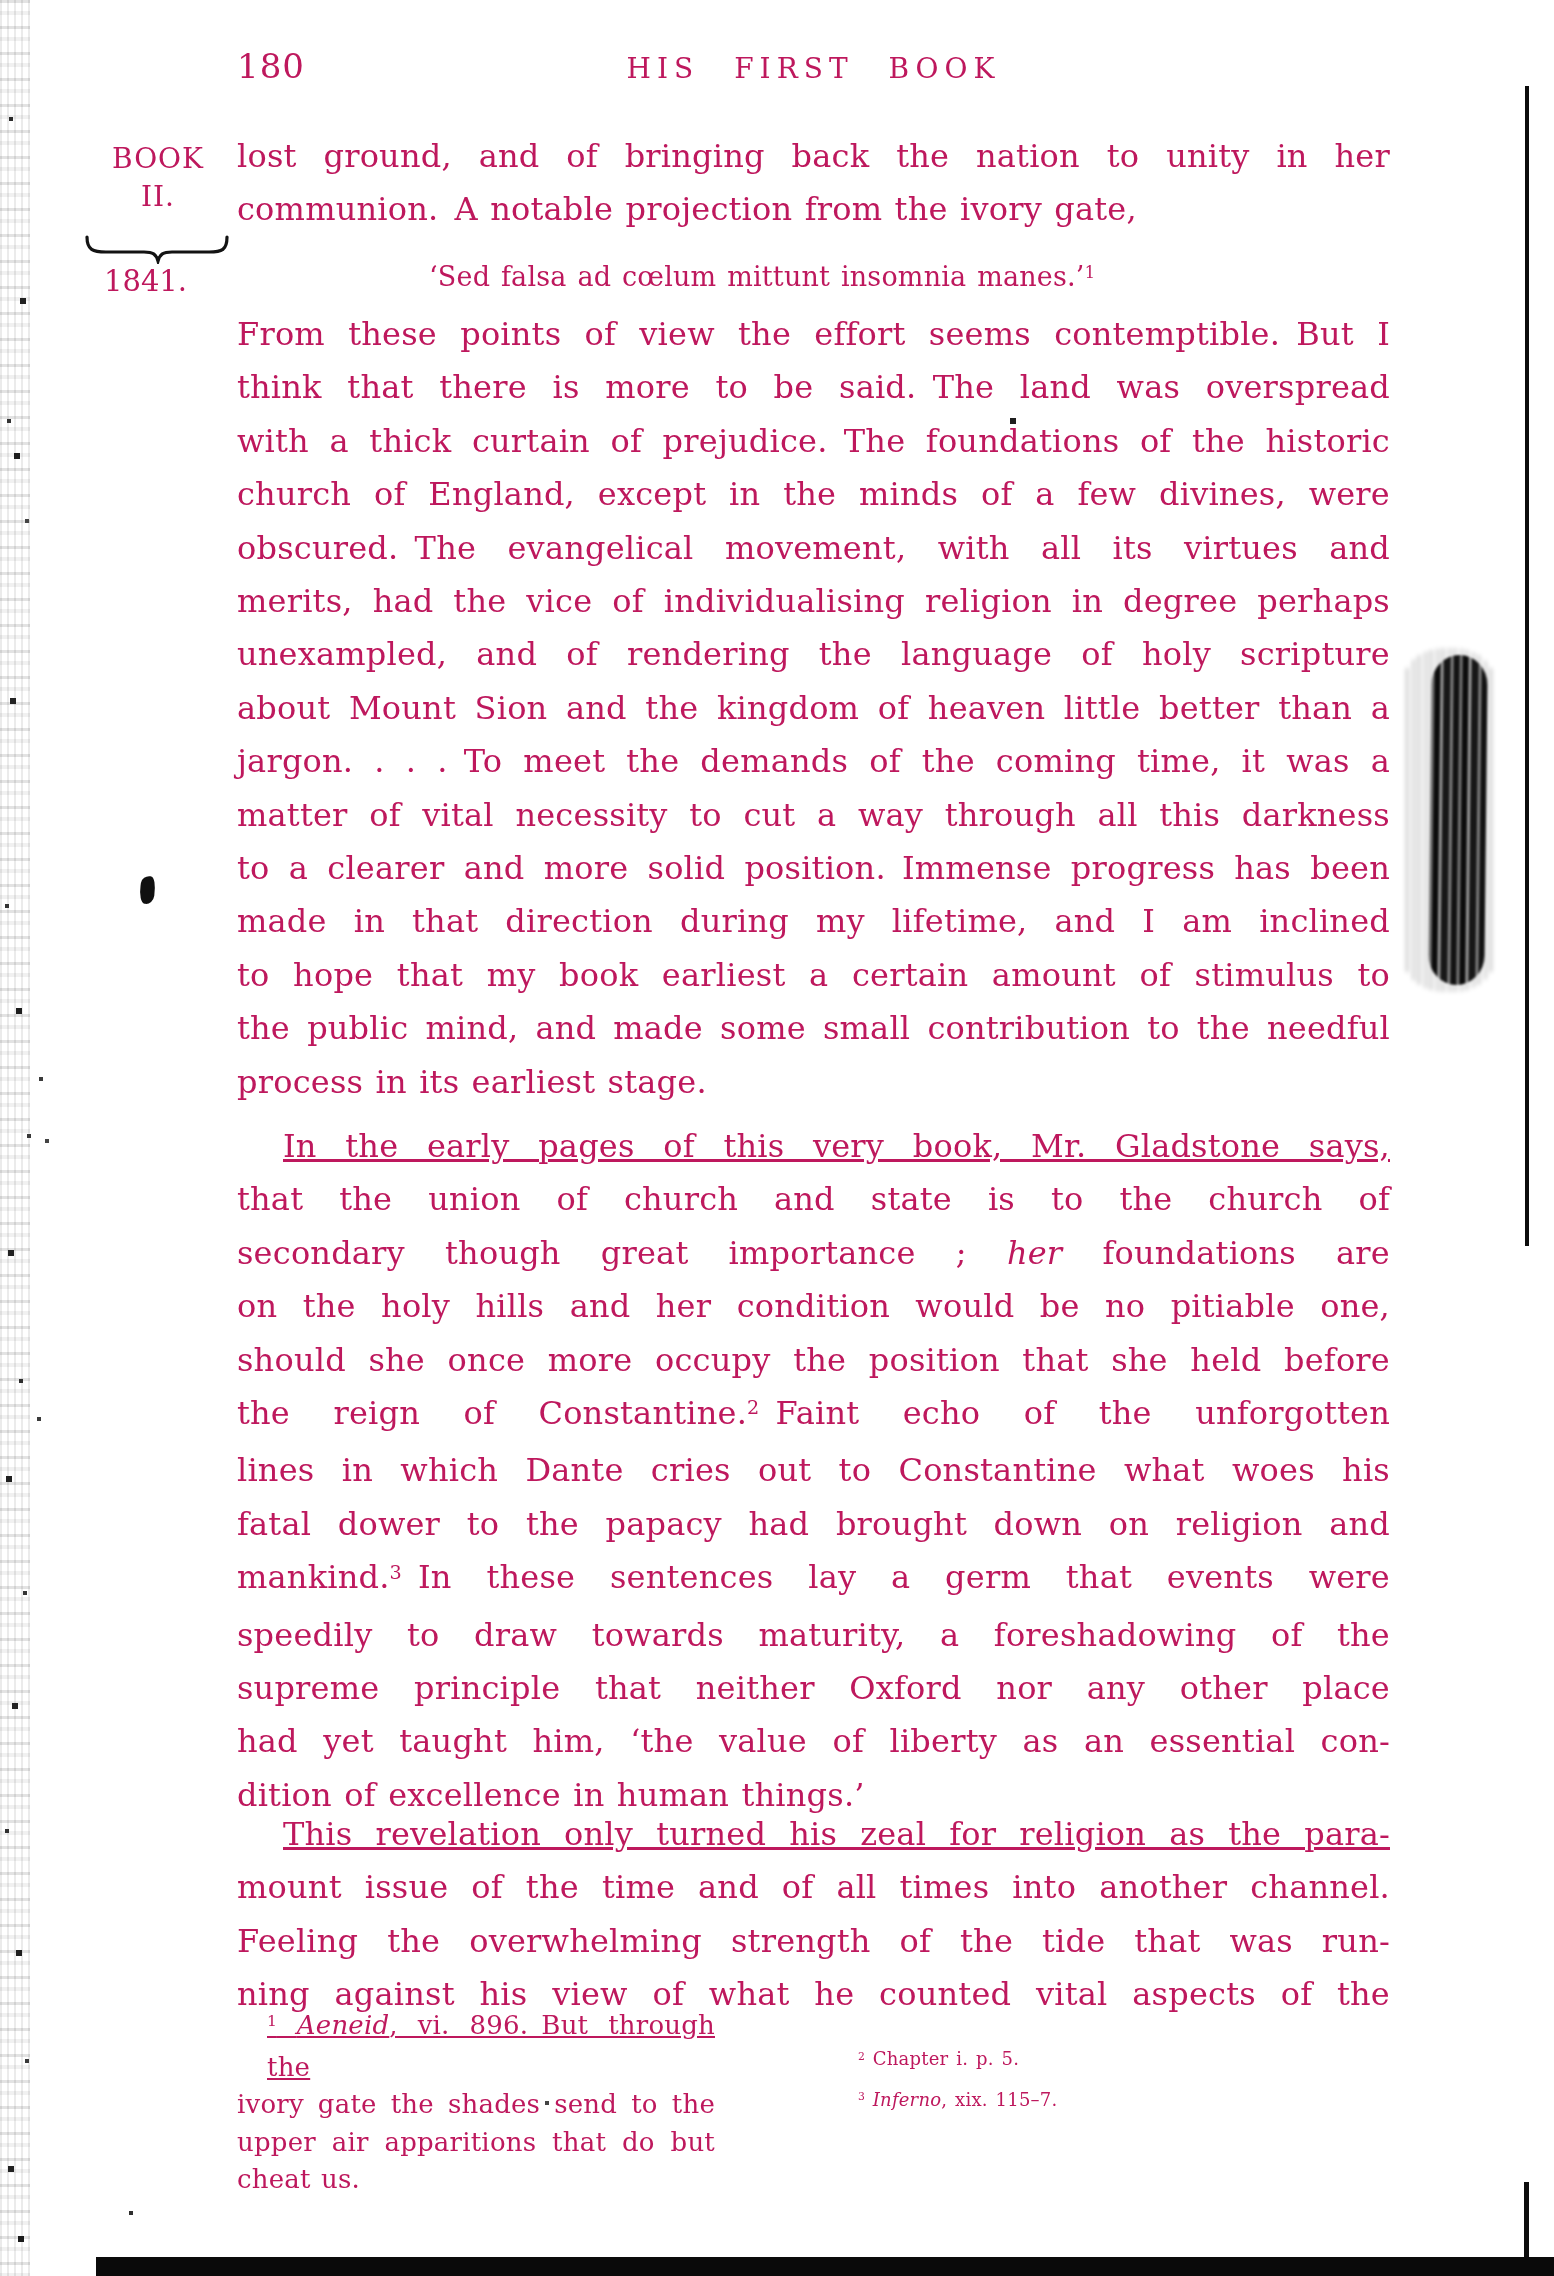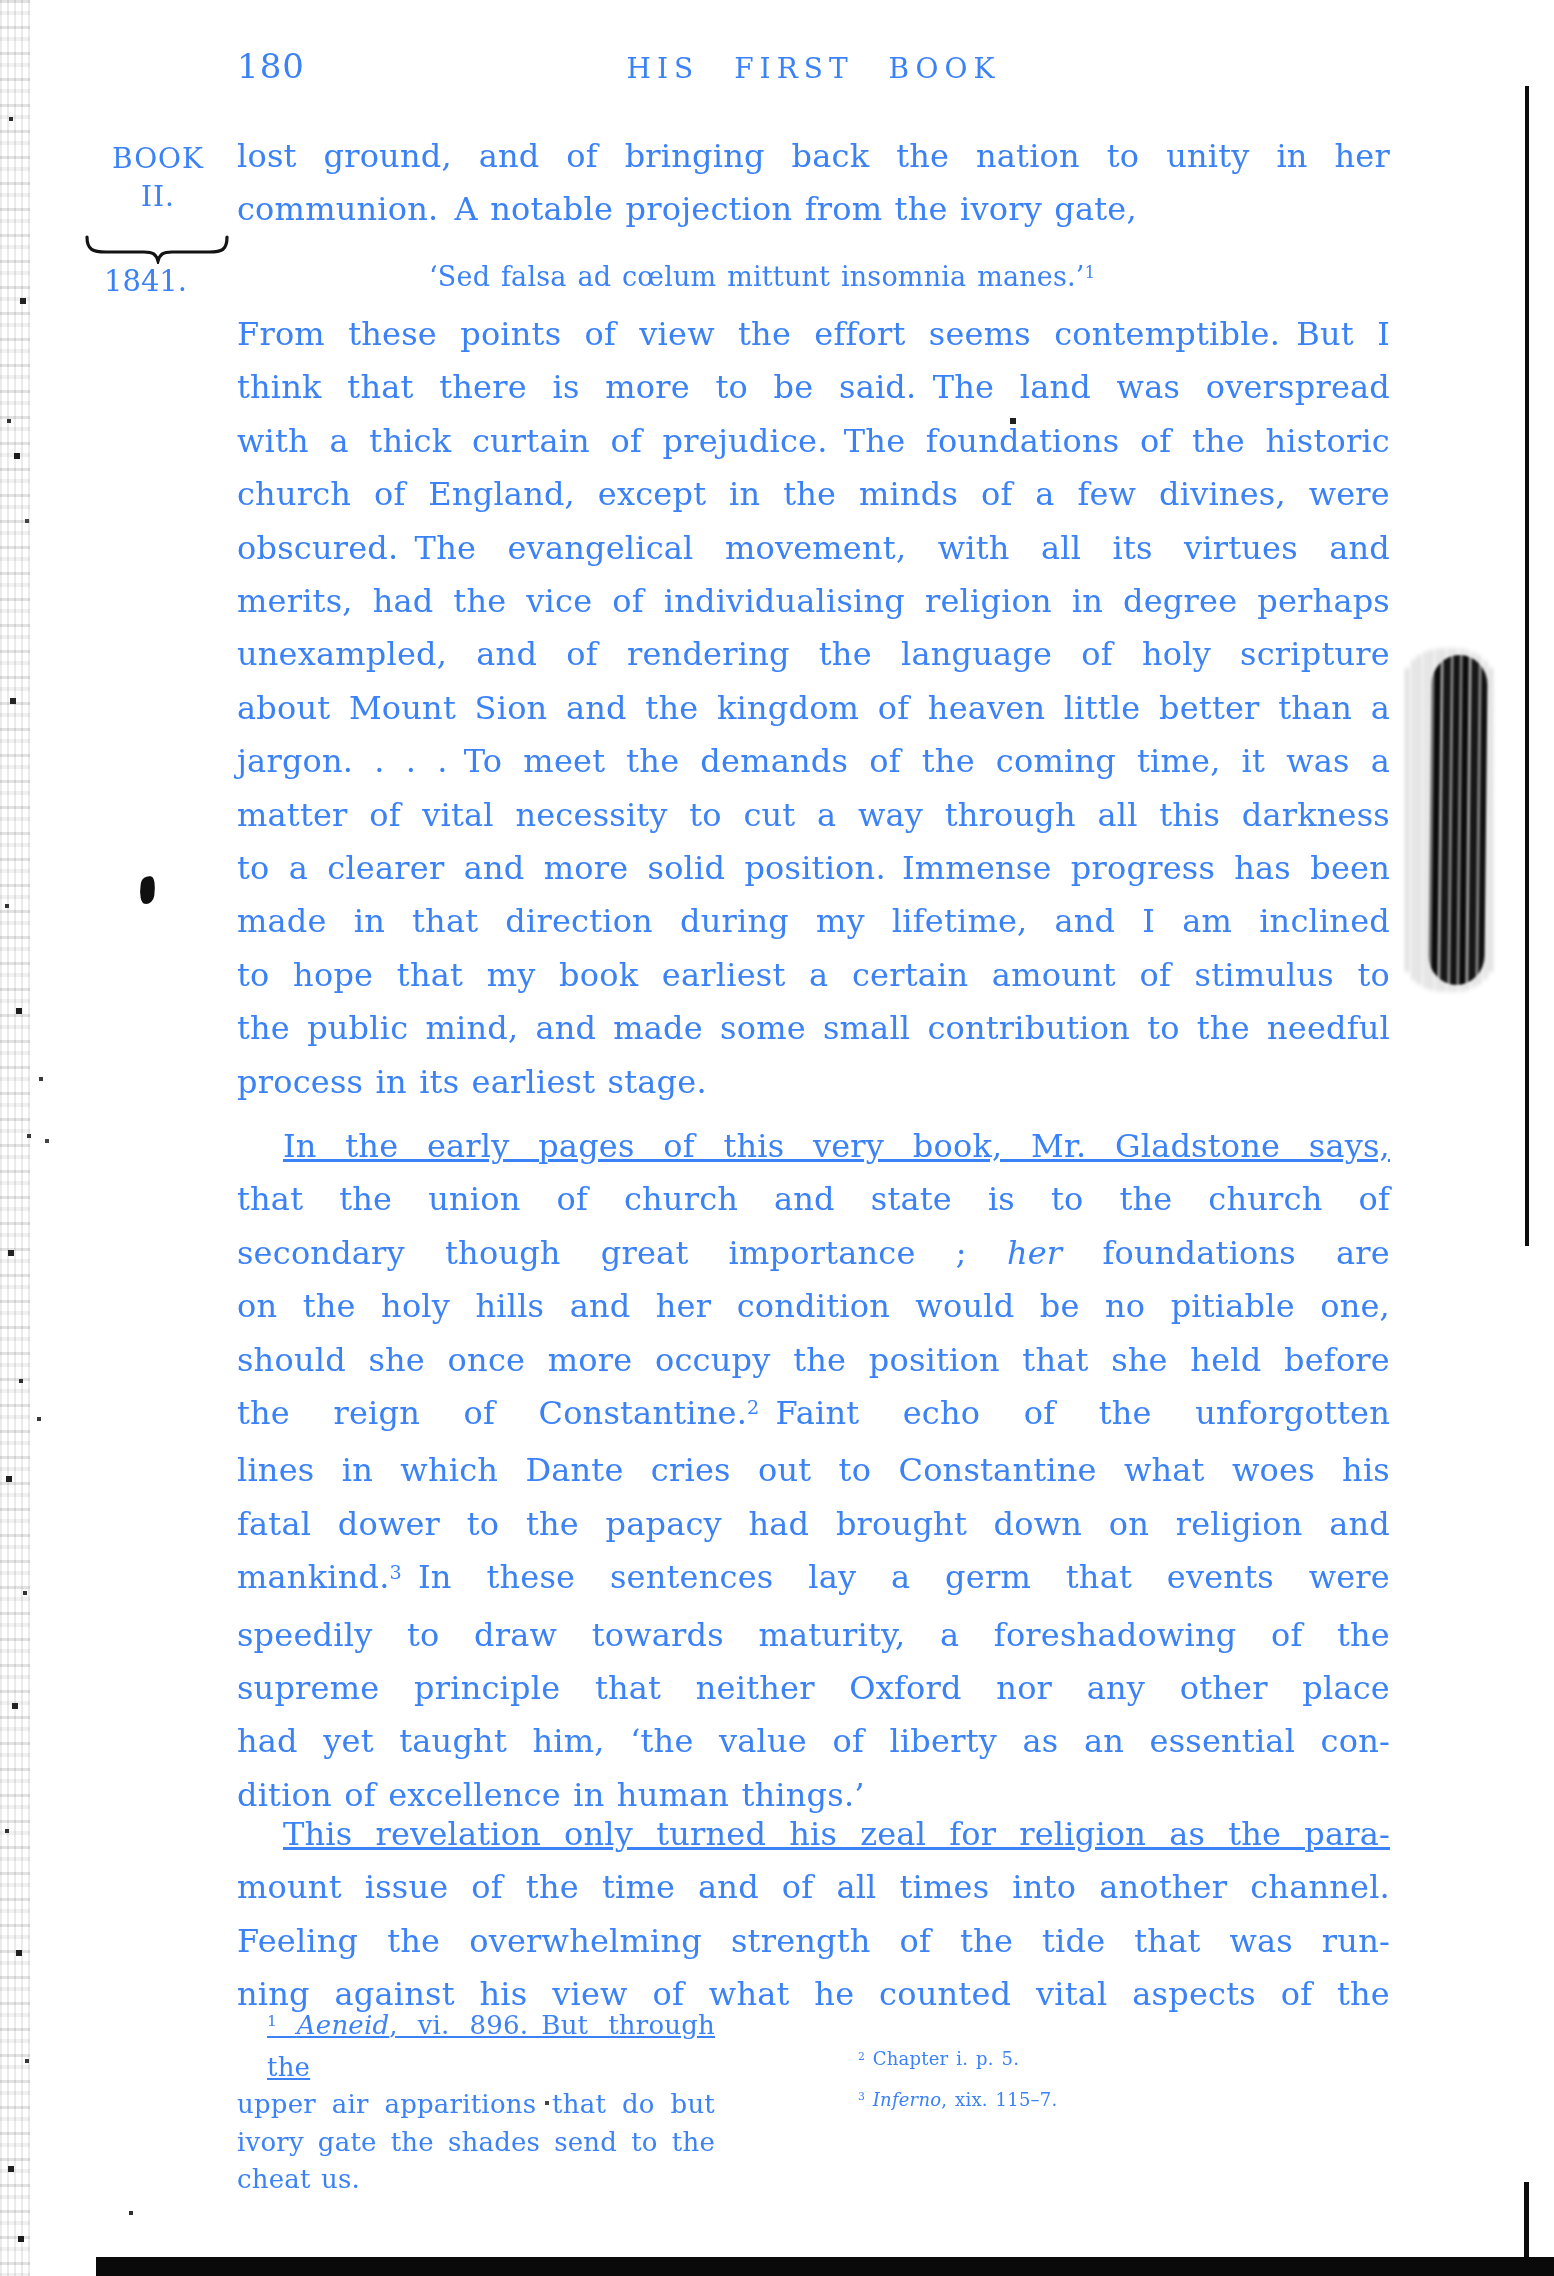--- a/index.html
+++ b/index.html
@@ -1,18 +1,18 @@
 <!DOCTYPE html>
 <html><head>
 <meta charset="utf-8">
 <style>
   html,body{margin:0;padding:0;background:#fff;}
   .sheet{
     position:relative;width:1554px;height:2276px;background:#ffffff;
-    font-family:"DejaVu Serif","Liberation Serif",serif;color:#3b82f6;
+    font-family:"DejaVu Serif","Liberation Serif",serif;color:#be185d;
     overflow:hidden;
   }
   
   .pageno{position:absolute;left:237px;top:46px;font-size:34px;letter-spacing:1px;}
   .runhead{position:absolute;left:237px;top:52px;width:1153px;text-align:center;
     font-size:28px;letter-spacing:6px;word-spacing:20px;}
   
   .margin-book{position:absolute;left:84px;top:140px;width:148px;text-align:center;
     font-size:28px;line-height:38px;letter-spacing:1px;}
   .brace{position:absolute;left:82px;top:234px;}
@@ -135,22 +135,22 @@
         <div class="line no-j"><span>dition of excellence in human things.’</span></div>
       </div>
       <div class="text para-main3">
         <div class="line indent"><span>This revelation only turned his zeal for religion as the para-</span></div>
         <div class="line"><span>mount issue of the time and of all times into another channel.</span></div>
         <div class="line"><span>Feeling the overwhelming strength of the tide that was run-</span></div>
         <div class="line"><span>ning against his view of what he counted vital aspects of the</span></div>
       </div>
       <div class="text para-fnleft">
         <div class="line indent"><sup>1</sup><span> </span><i>Aeneid</i><span>, vi. 896. But through the</span></div>
+        <div class="line"><span>ivory gate the shades send to the</span></div>
         <div class="line"><span>upper air apparitions that do but</span></div>
-        <div class="line"><span>ivory gate the shades send to the</span></div>
         <div class="line no-j"><span>cheat us.</span></div>
       </div>
       <div class="text para-fnright">
         <div class="line no-j"><sup>2</sup><span> Chapter i. p. 5.</span></div>
         <div class="line no-j"><sup>3</sup><span> </span><i>Inferno</i><span>, xix. 115–7.</span></div>
       </div>
     </div>
 
 </div>
 

